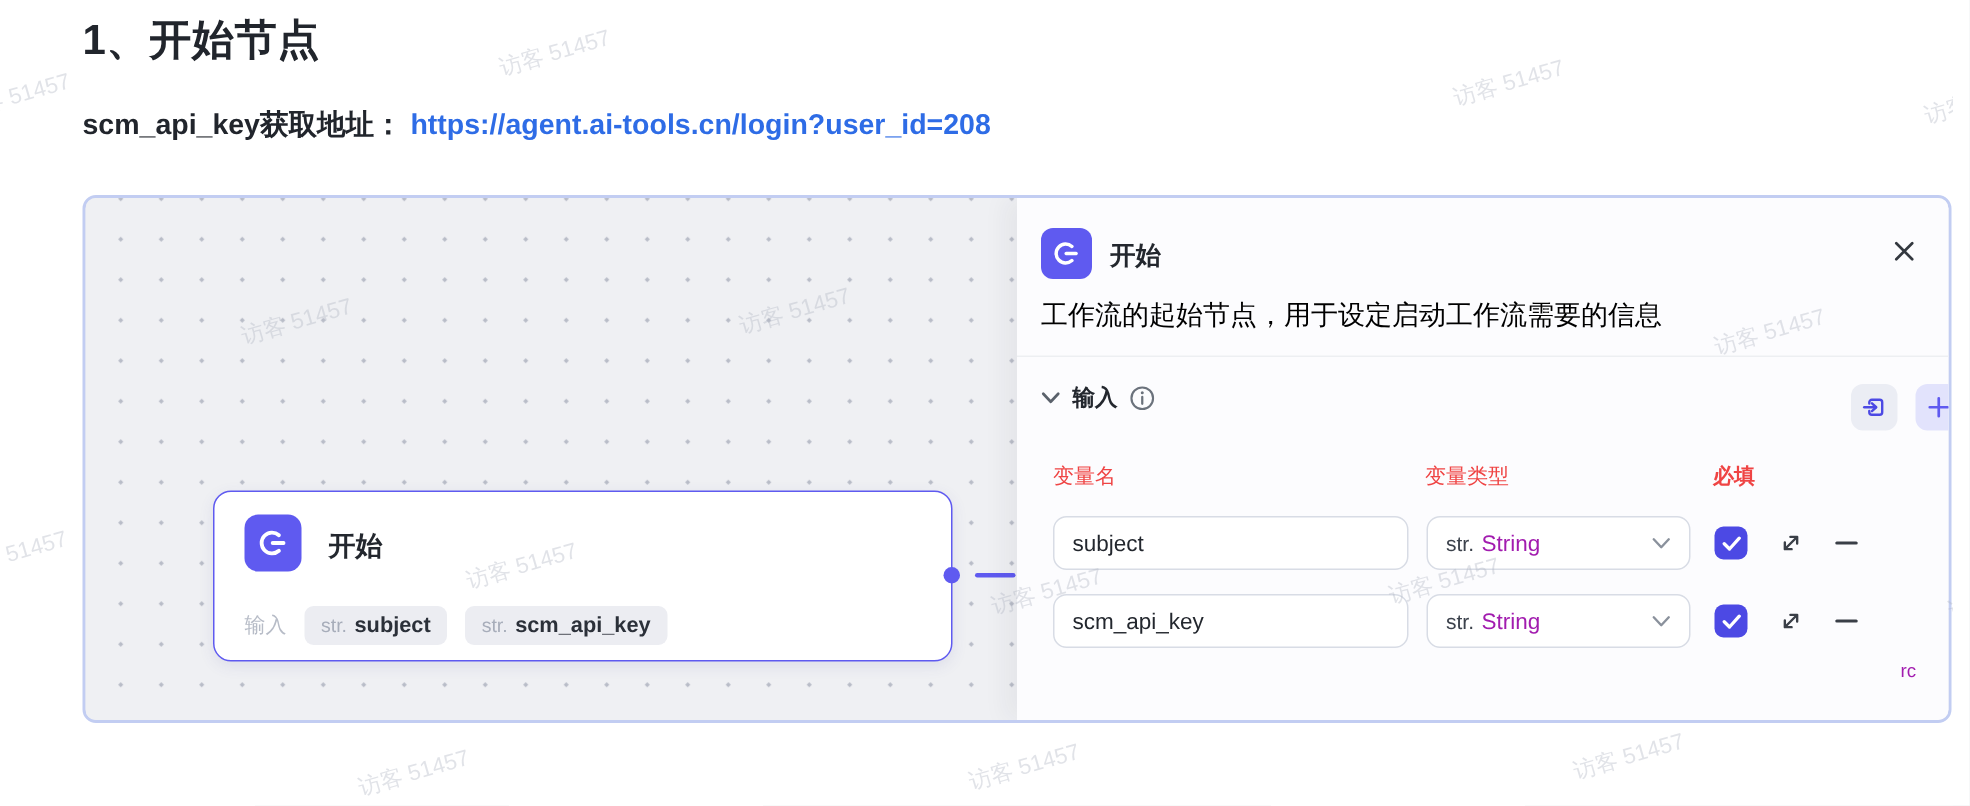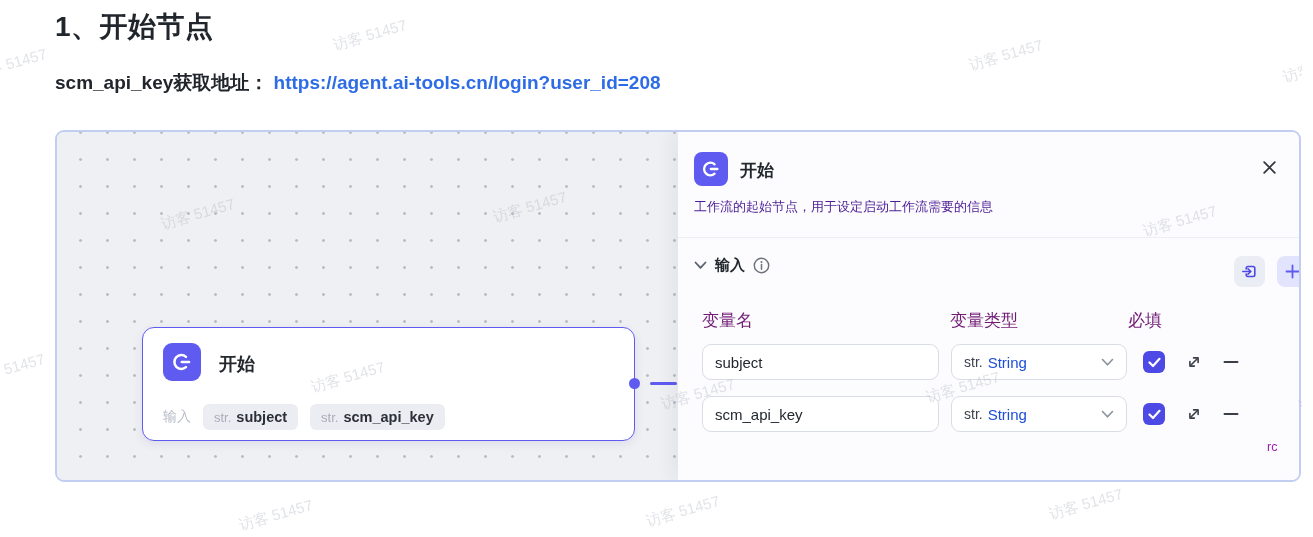--- a/index.html
+++ b/index.html
@@ -41,42 +41,42 @@
 
   
   .config-panel { position:absolute; left:621px; top:0; width:625px; height:100%;
     background:#fcfcfe; border-radius:0 8px 8px 0;
     box-shadow:-8px 0 16px rgba(30,35,60,.05); }
   .panel-header-icon { position:absolute; left:16px; top:20px; width:34px; height:34px; border-radius:8px;
     background:#5f5af0; display:flex; align-items:center; justify-content:center; }
   .panel-title { position:absolute; left:62px; top:27px; font-size:17px; font-weight:700; color:#23272e; }
   .panel-close { position:absolute; left:578px; top:22px; width:26px; height:26px; display:flex;
     align-items:center; justify-content:center; cursor:pointer; }
-  .panel-subtitle { position:absolute; left:16px; top:66px; font-size:13px; color:#4c1d95; }
+  .panel-subtitle { position:absolute; left:16px; top:66px; font-size:18px; color:#000000; }
   .panel-divider { position:absolute; left:0; top:105px; width:100%; height:1px; background:#edeff2; }
 
   .section-row { position:absolute; left:16px; top:124px; display:flex; align-items:center; gap:8px; }
   .section-label { font-size:15px; font-weight:700; color:#23272e; }
   .icon-btn { position:absolute; top:124px; width:31px; height:31px; border-radius:8px;
     display:flex; align-items:center; justify-content:center; cursor:pointer; }
   .btn-import { left:556px; background:#ebedf4; }
   .btn-add { left:599px; background:#e2e3fc; }
 
-  .col-header { position:absolute; top:177px; font-size:17px; color:#701a75; }
-  .col-name { left:24px; } .col-type { left:272px;font-family:Liberation Serif, serif; } .col-required { left:450px; }
+  .col-header { position:absolute; top:177px; font-size:14px; color:#ef4444; }
+  .col-name { left:24px; } .col-type { left:272px;font-family:Liberation Serif, serif; } .col-required { left:464px;font-weight:bold; }
 
   .row { position:absolute; left:0; width:100%; height:36px; }
   .row-1 { top:212px; } .row-2 { top:264px; }
   .name-input { position:absolute; left:24px; top:0; width:237px; height:36px; border:1px solid #d8dce5;
     border-radius:9px; background:#fff; font-size:15px; color:#23272e; padding:0 12px;
     font-family:"Liberation Sans","DejaVu Sans",sans-serif; outline:none; }
   .type-select { position:absolute; left:273px; top:0; width:176px; height:36px; border:1px solid #d8dce5;
     border-radius:9px; background:#fff; display:flex; align-items:center; padding:0 12px; cursor:pointer; }
   .type-select .sel-prefix { font-size:14px; color:#3c424c; margin-right:5px; }
-  .type-select .sel-text { font-size:15px; color:#1d4ed8;text-align:center; }
+  .type-select .sel-text { font-size:15px; color:#a21caf;text-align:center; }
   .type-select .sel-chevron { margin-left:auto; display:flex; }
   .checkbox { position:absolute; left:465px; top:7px; width:22px; height:22px; border-radius:6px;
     background:#4c49e4; display:flex; align-items:center; justify-content:center; cursor:pointer; }
   .expand-btn { position:absolute; left:507px; top:9px; width:18px; height:18px; cursor:pointer; display:flex; }
   .remove-btn { position:absolute; left:544px; top:9px; width:18px; height:18px; cursor:pointer;
     display:flex; align-items:center; justify-content:center; }
 
   .cutoff-fragment { position:absolute; left:1267px; top:440px; font-size:12.5px; color:#a21caf; }
 
   

